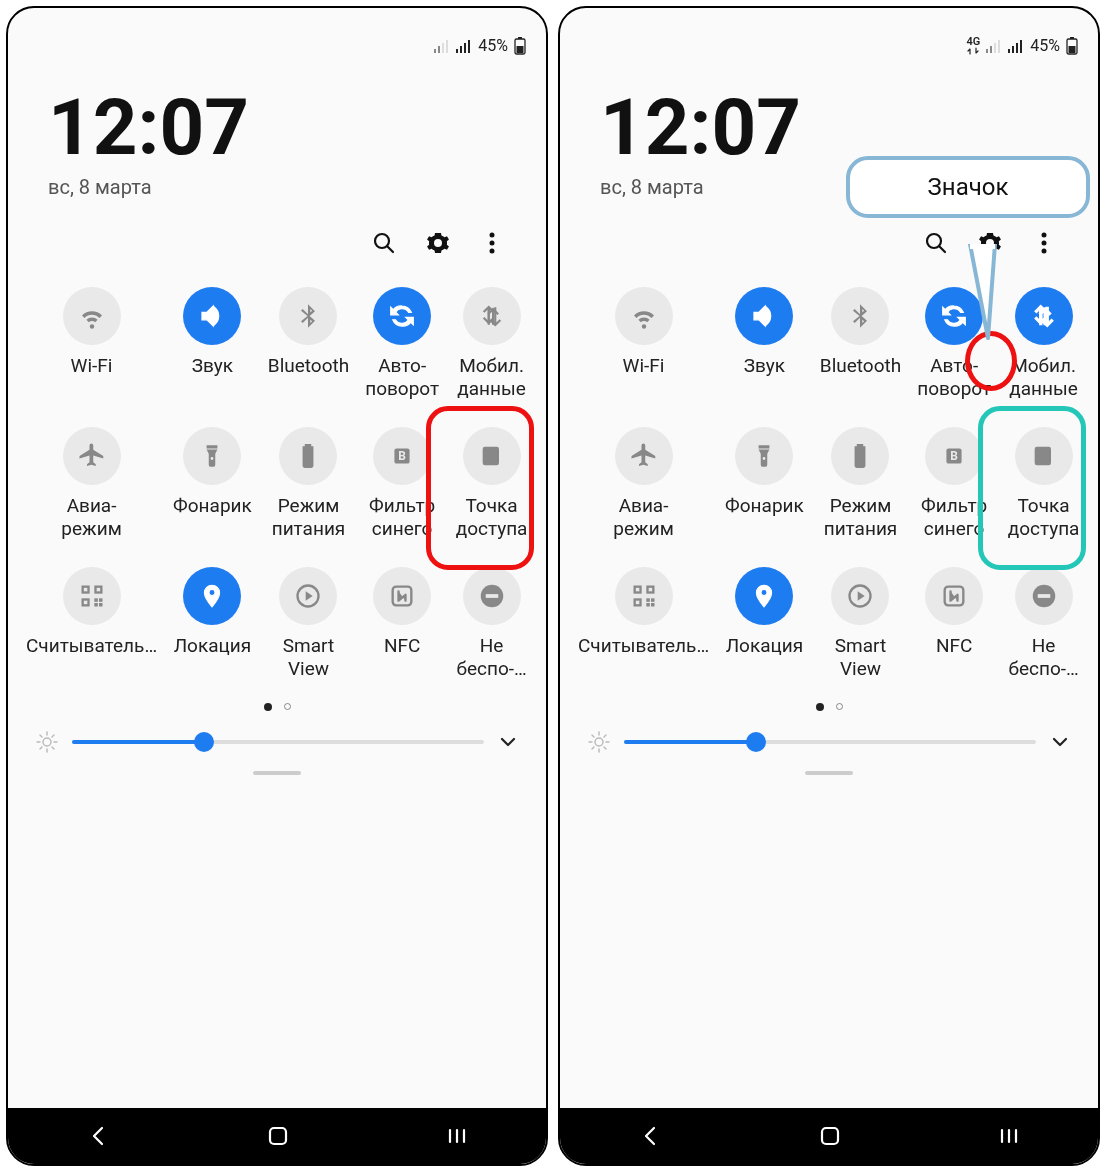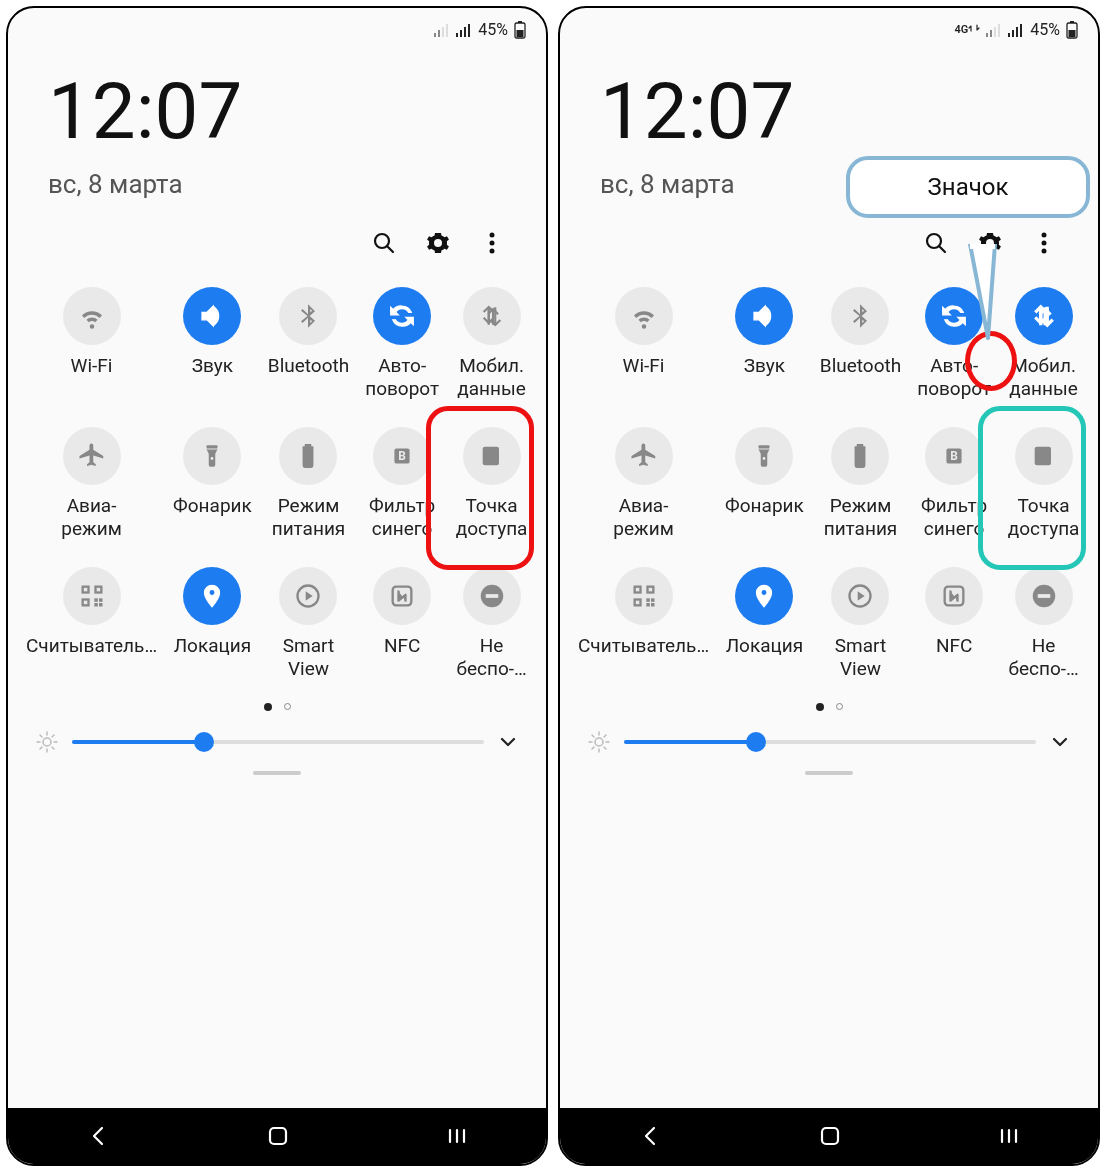--- a/index.html
+++ b/index.html
@@ -1,22 +1,22 @@
 <!DOCTYPE html>
 <html><head>
 <meta charset="utf-8">
 <style>
 * { box-sizing: border-box; margin: 0; padding: 0; }
 body { font-family: -apple-system, 'Segoe UI', Roboto, sans-serif; background: #fff; display: flex; gap: 10px; padding: 6px; }
 .phone { flex: 1; border: 2px solid #000; border-radius: 28px; overflow: hidden; background: #fafafa; position: relative; height: 1160px; display: flex; flex-direction: column; }
-.status-bar { display: flex; justify-content: flex-end; align-items: center; gap: 6px; padding: 12px 20px 4px; font-size: 16px; color: #222; }
+.status-bar { display: flex; justify-content: flex-end; align-items: center; gap: 6px; padding: 28px 20px 4px; font-size: 16px; color: #222; }
 .status-bar svg, .status-bar .sig { display:inline-block; }
 .clock-area { padding: 30px 40px 10px; }
-.clock { font-size: 78px; font-weight: 400; color: #111; line-height: 1; }
-.date { font-size: 26px; color: #555; margin-top: 18px; }
+.clock { font-size: 78px; font-weight: 700; color: #111; line-height: 1; }
+.date { font-size: 20px; color: #555; margin-top: 8px; }
 .action-row { display: flex; justify-content: flex-end; align-items: center; gap: 26px; padding: 20px 40px 16px; position: relative; }
 .action-row .ic { width: 28px; height: 28px; display: flex; align-items: center; justify-content: center; }
 .tiles { display: grid; grid-template-columns: repeat(5, 1fr); gap: 8px 12px; padding: 8px 16px 0; }
 .tile { display: flex; flex-direction: column; align-items: center; text-align: center; padding: 6px 0 12px; }
 .tcircle { width: 58px; height: 58px; border-radius: 50%; background: #e9e9e9; display: flex; align-items: center; justify-content: center; margin-bottom: 10px; }
 .tcircle.on { background: #1e7cf1; }
 .tcircle svg .fg { fill: #888; }
 .tcircle.on svg .fg, .tcircle.on svg .fgstroke { fill: #fff; stroke:#fff; }
 .tlabel { font-size: 19px; color: #222; line-height: 1.2; min-height: 46px; display:flex; align-items:flex-start; justify-content:center; padding:0 2px; white-space: pre-line; }
 .dots { display: flex; justify-content: center; gap: 12px; padding: 10px 0 14px; }
@@ -278,21 +278,21 @@
         <line x1="11" y1="5" x2="11" y2="17" stroke="#fff" stroke-width="2.2" stroke-linecap="round"></line>
         <line x1="18" y1="5" x2="18" y2="17" stroke="#fff" stroke-width="2.2" stroke-linecap="round"></line>
       </svg>
   </div>
 
   <div class="red-rect" style="left:418px; top:398px; width:108px; height:164px;"></div>
 </div>
 
 <div class="phone">
   <div class="status-bar">
-    <span style="font-size:11px; font-weight:600; line-height:1; display:flex; align-items:flex-start;">
+    <span style="font-size:11px; font-weight:600; line-height:1; display:flex; flex-direction:column; align-items:flex-start;">
         <span>4G</span>
         <svg width="12" height="8">
           <path d="M3 7V2l-2 2M9 1v5l2-2" stroke="#222" stroke-width="1.2" fill="none" stroke-linecap="round" stroke-linejoin="round"></path>
         </svg>
       </span>
     <svg width="16" height="14">
         <g fill="#888">
           <rect x="0" y="10" width="2" height="4"></rect>
           <rect x="4" y="7" width="2" height="7"></rect>
         </g>

